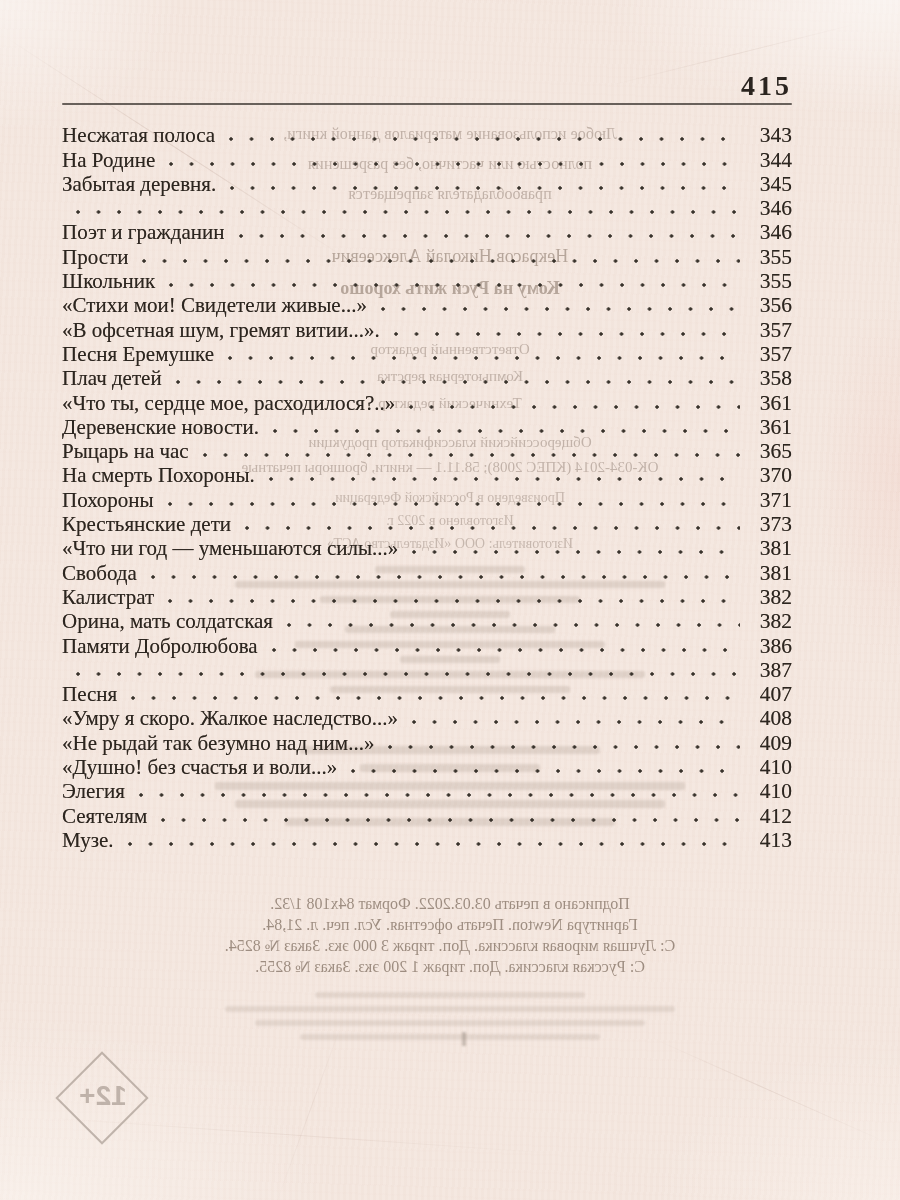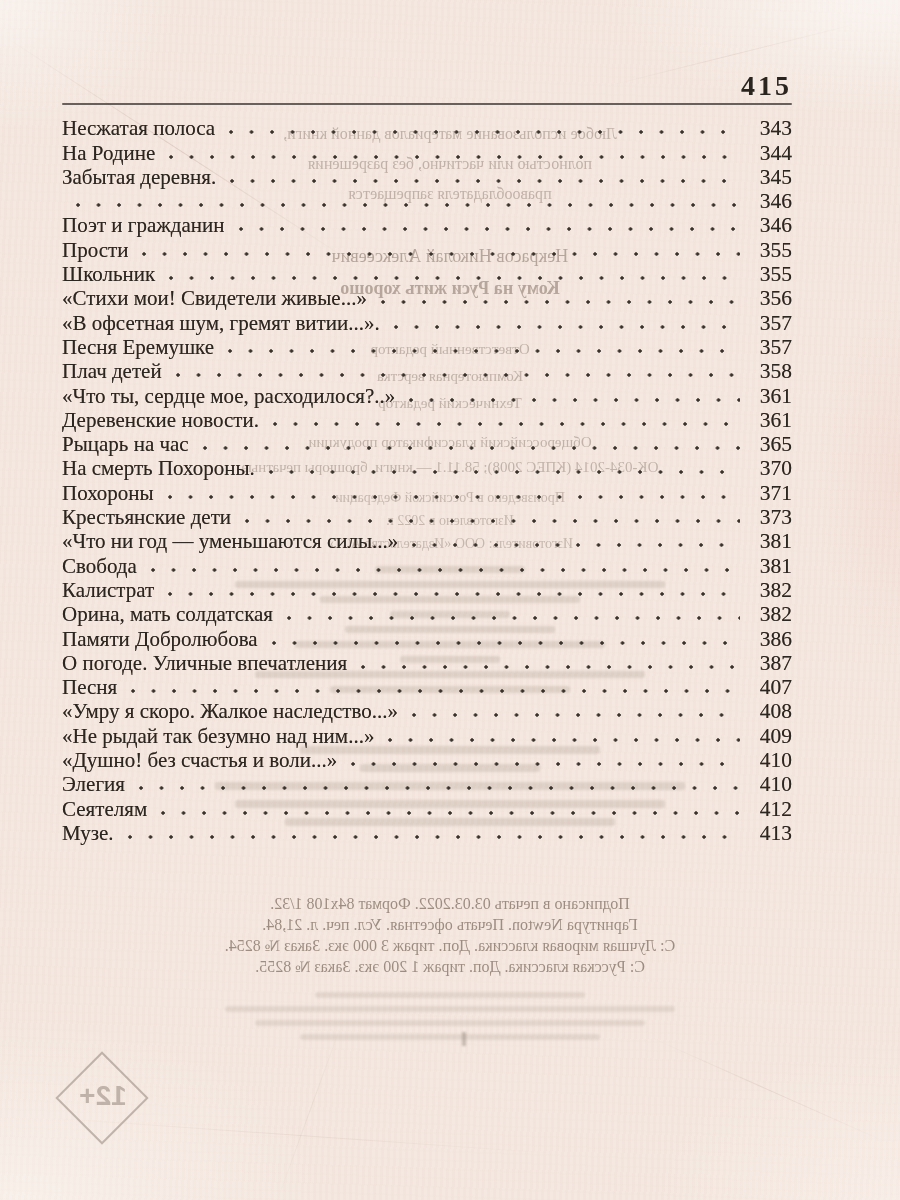--- a/index.html
+++ b/index.html
@@ -18,21 +18,21 @@
   }
   .crease{position:absolute;background:linear-gradient(to right, rgba(187,160,148,0), rgba(187,160,148,.35), rgba(187,160,148,0));height:1px;pointer-events:none;}
   #page-number{
     position:absolute;top:70px;right:108px;
     font-size:28px;font-weight:bold;letter-spacing:3px;color:#2a241f;
   }
   #header-rule{
     position:absolute;left:62px;top:103px;width:730px;height:2px;
     background:#453f39;opacity:.8;border-radius:1px;
   }
-  #toc{position:absolute;left:62px;top:116px;width:730px;z-index:3;}
+  #toc{position:absolute;left:62px;top:123px;width:730px;z-index:3;}
   .row{display:flex;align-items:flex-end;height:24.3px;line-height:23px;}
   .t{
     font-size:21px;color:#2c2620;white-space:nowrap;
     text-shadow:0 0 .4px rgba(62,44,32,.55);
   }
   .leader{
     flex:1;height:24px;margin:0 4px 0 10px;
     background-image:radial-gradient(circle at 2px 3px, #38322b 1.45px, rgba(0,0,0,0) 1.9px);
     background-size:20.5px 6px;background-repeat:repeat-x;
     background-position:left 4px bottom 5px;
@@ -277,21 +277,20 @@
       <span class="p">382</span>
     </div>
 
     <div class="row">
       <span class="t">Памяти Добролюбова</span>
       <span class="leader"></span>
       <span class="p">386</span>
     </div>
 
     <div class="row">
-      <span class="t">О погоде. Уличные впечатления</span>
       <span class="leader"></span>
       <span class="p">387</span>
     </div>
 
     <div class="row">
       <span class="t">Песня</span>
       <span class="leader"></span>
       <span class="p">407</span>
     </div>
 

